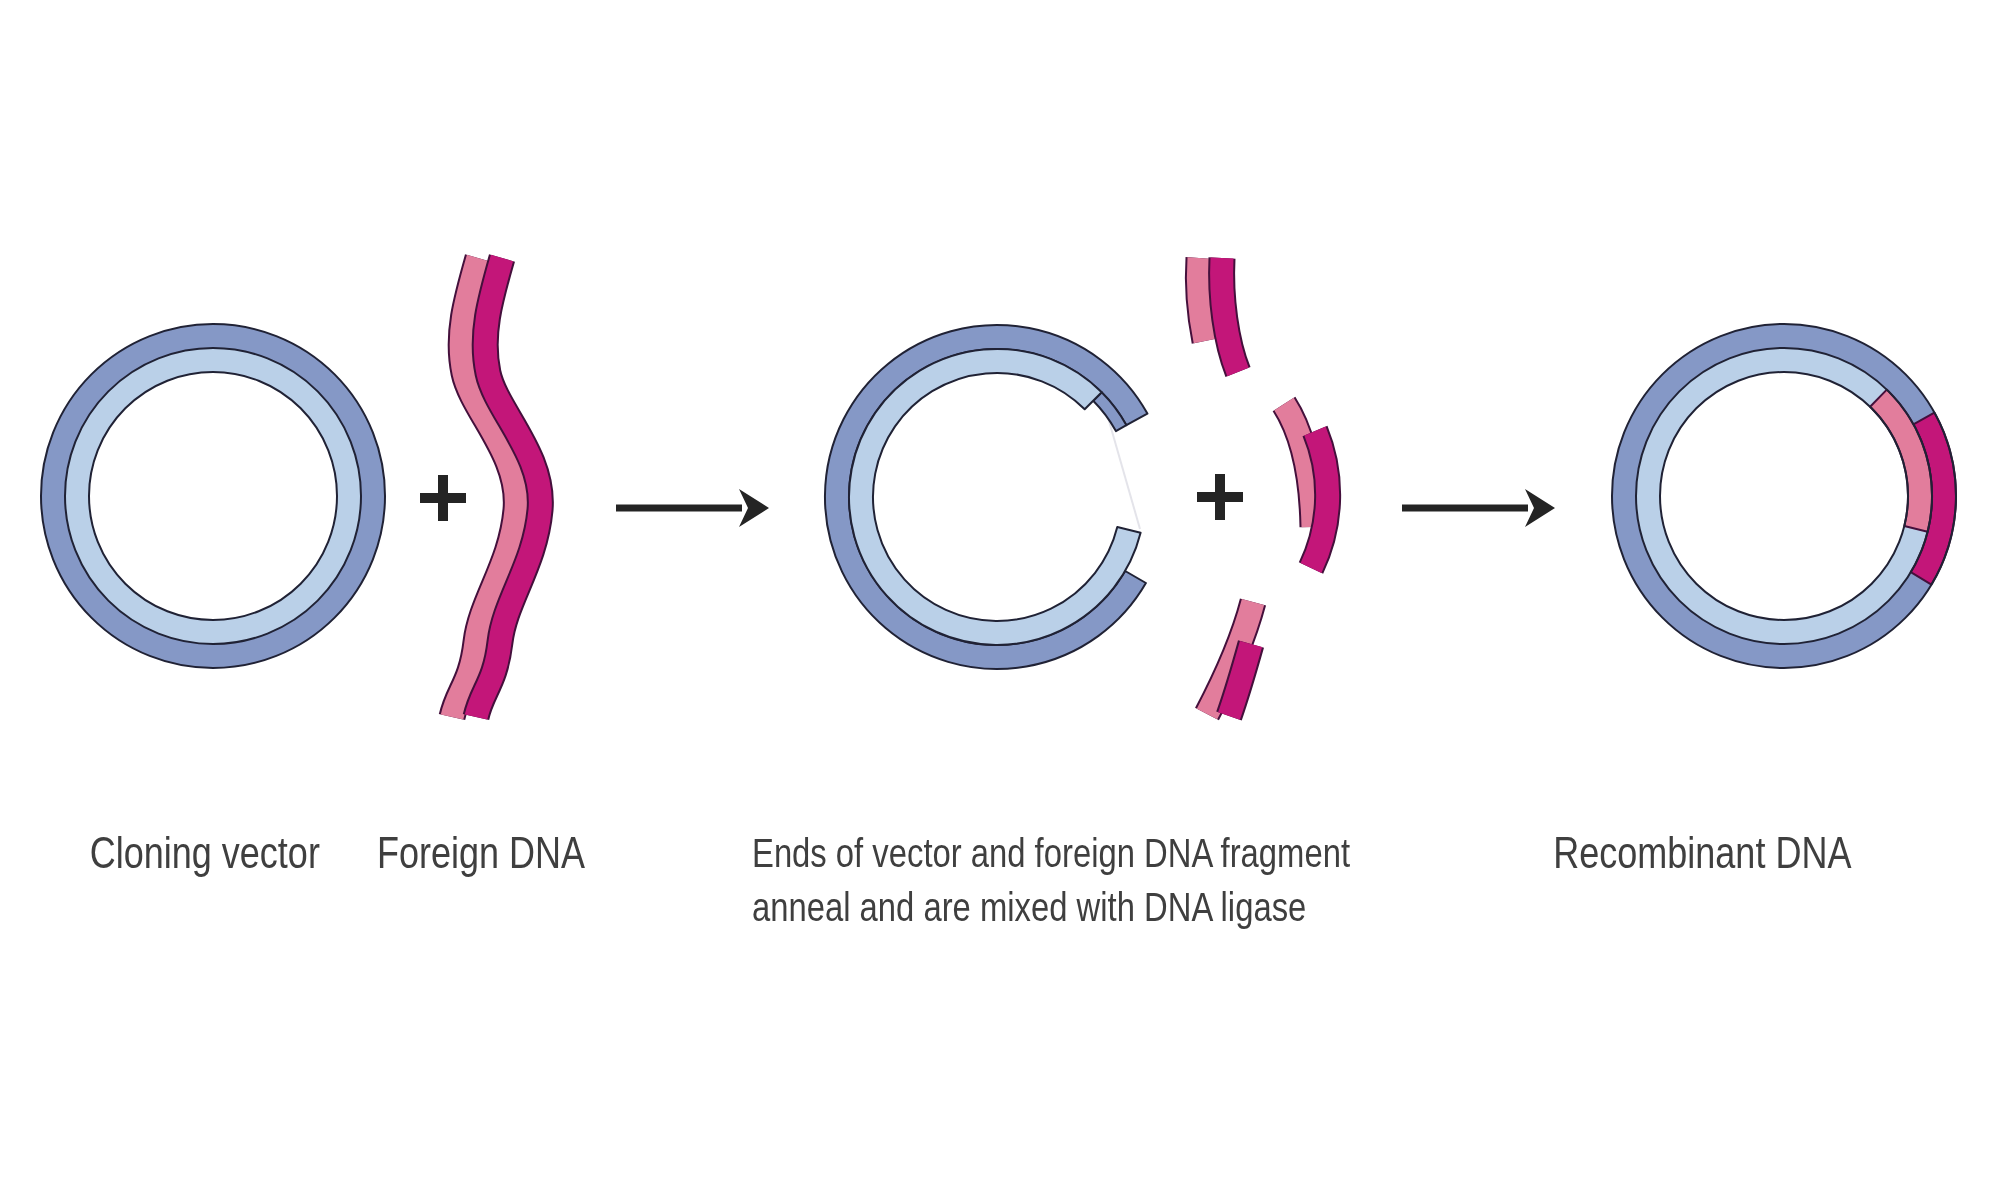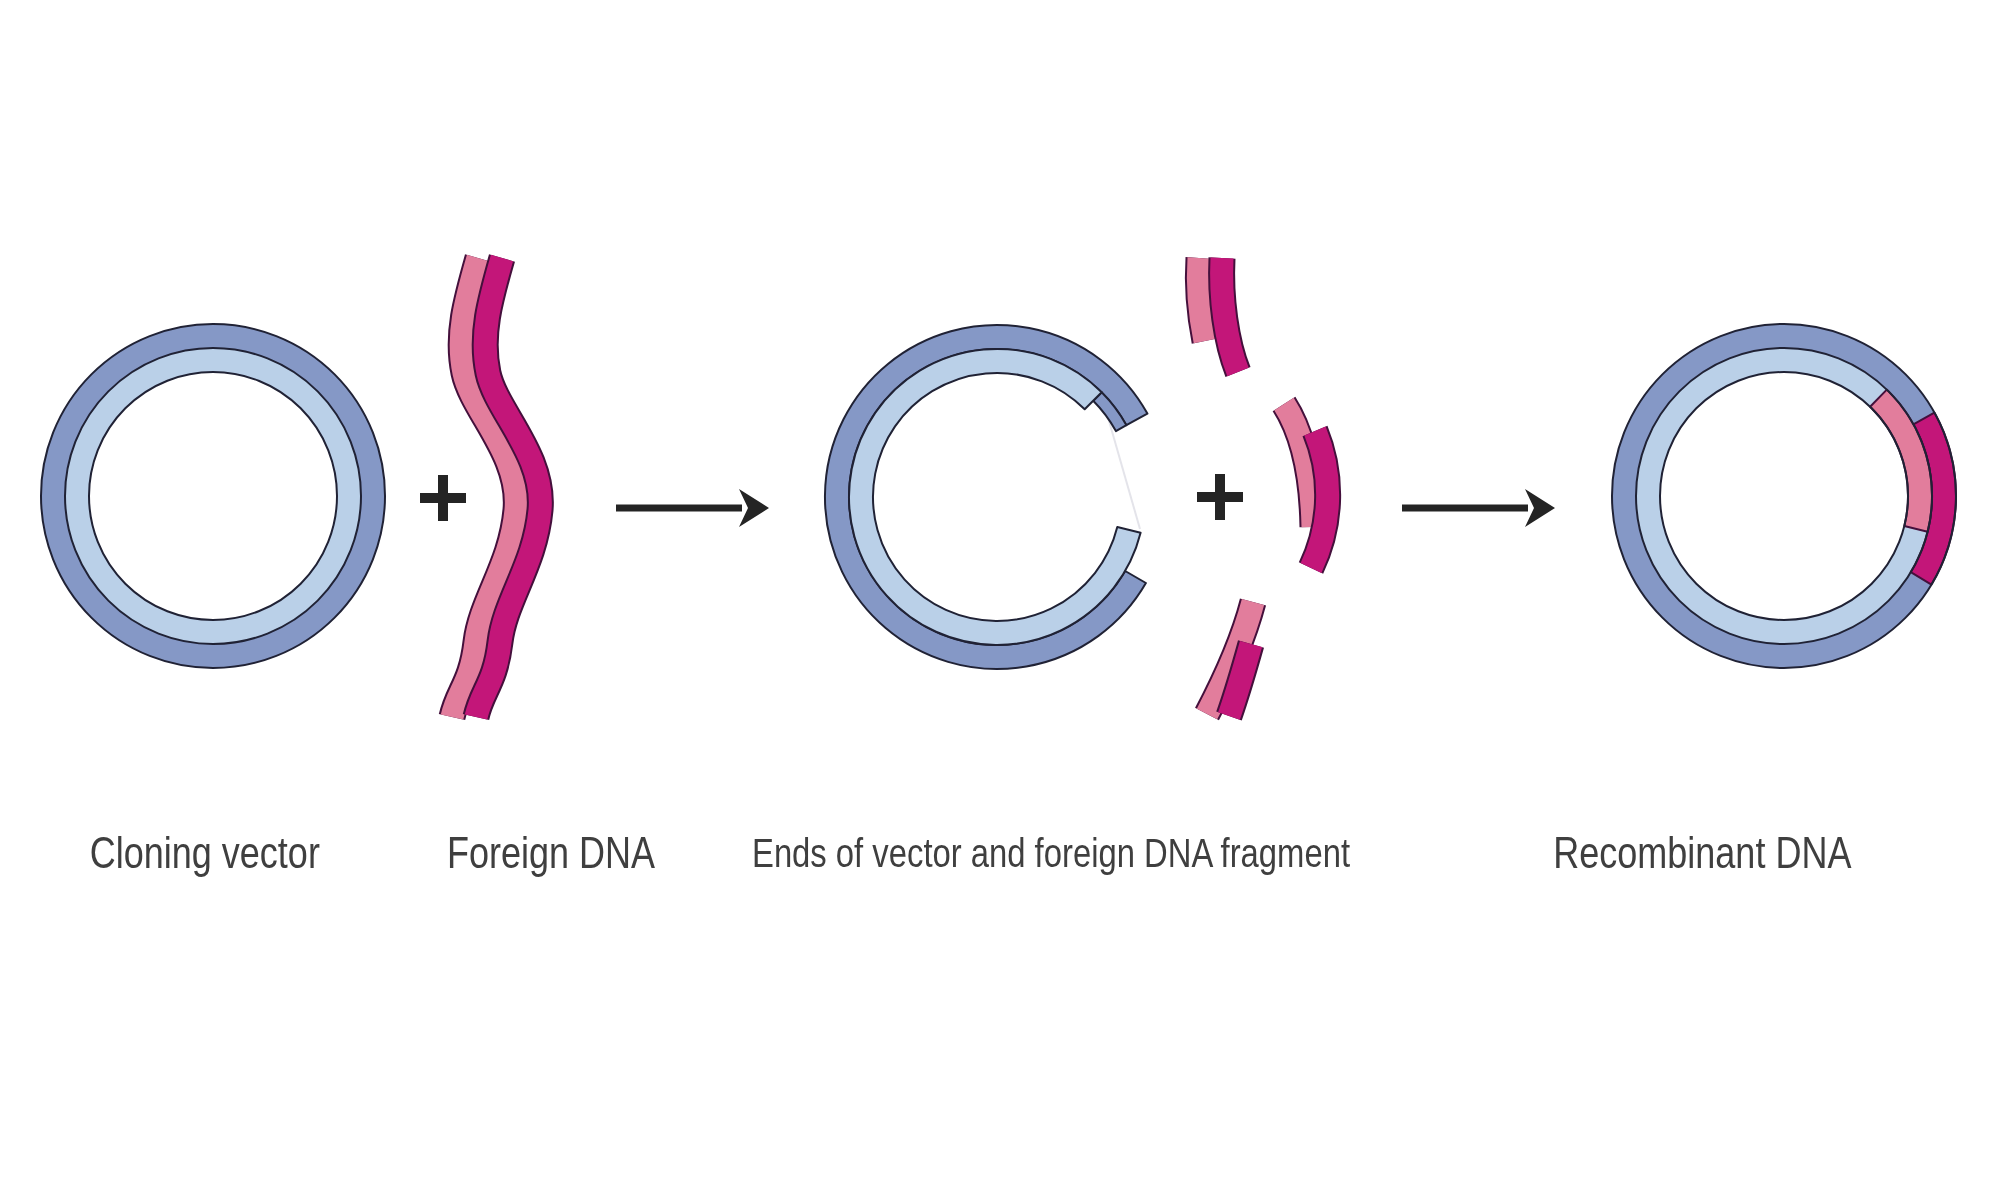--- a/index.html
+++ b/index.html
@@ -119,18 +119,19 @@
       <circle cx="1784" cy="496" r="136" class="band-inner"></circle>
       <path class="fill-magenta" d="M1934.4,412.6 A172,172 0 0 1 1931.4,584.6 L1910.8,572.2 A148,148 0 0 0 1913.4,424.3 Z"></path>
       <path class="fill-pink" d="M1886.8,389.6 A148,148 0 0 1 1927.6,531.8 L1904.3,526.0 A124,124 0 0 0 1870.1,406.8 Z"></path>
       <circle cx="1784" cy="496" r="172" class="outline"></circle>
       <circle cx="1784" cy="496" r="148" class="outline"></circle>
       <circle cx="1784" cy="496" r="124" class="outline"></circle>
     </g>
   </svg>
 
   <div class="label centered" style="left:5px;"><span class="cond">Cloning vector</span></div>
-  <div class="label centered" style="left:281px;text-align:right;"><span class="cond">Foreign DNA</span></div>
+  <div class="label centered" style="left:281px;"><span class="cond">Foreign DNA</span></div>
   <div class="caption">
     <div><span class="cond-left">Ends of vector and foreign DNA fragment</span></div>
+    <div><span class="cond-left">anneal and are mixed with DNA ligase</span></div>
   </div>
   <div class="label centered" style="left:1502px;"><span class="cond">Recombinant DNA</span></div>
 </div>
 
 </body></html>

